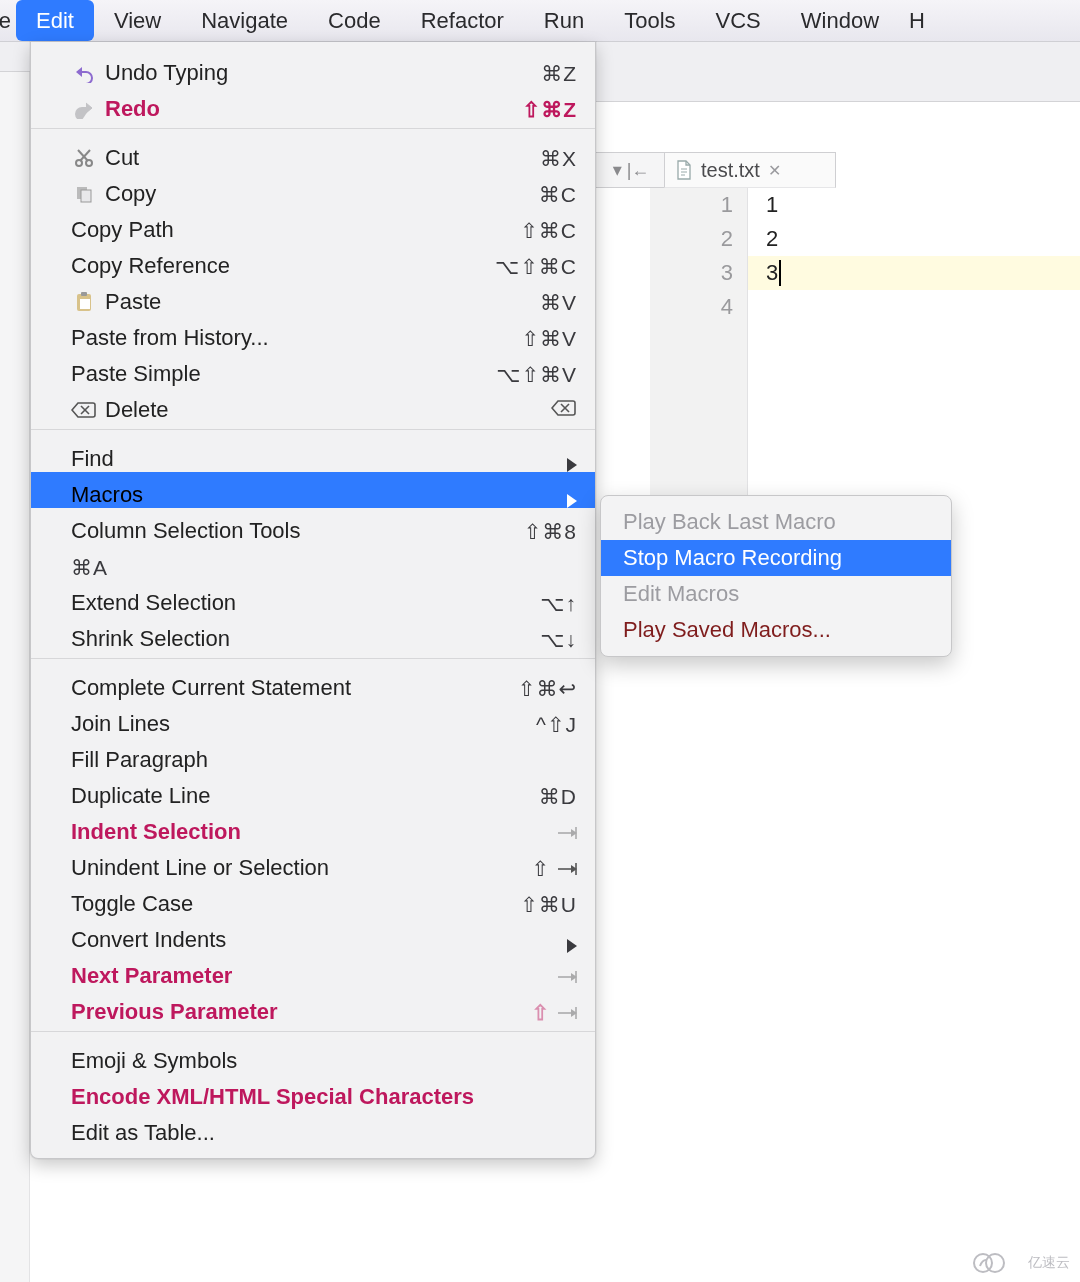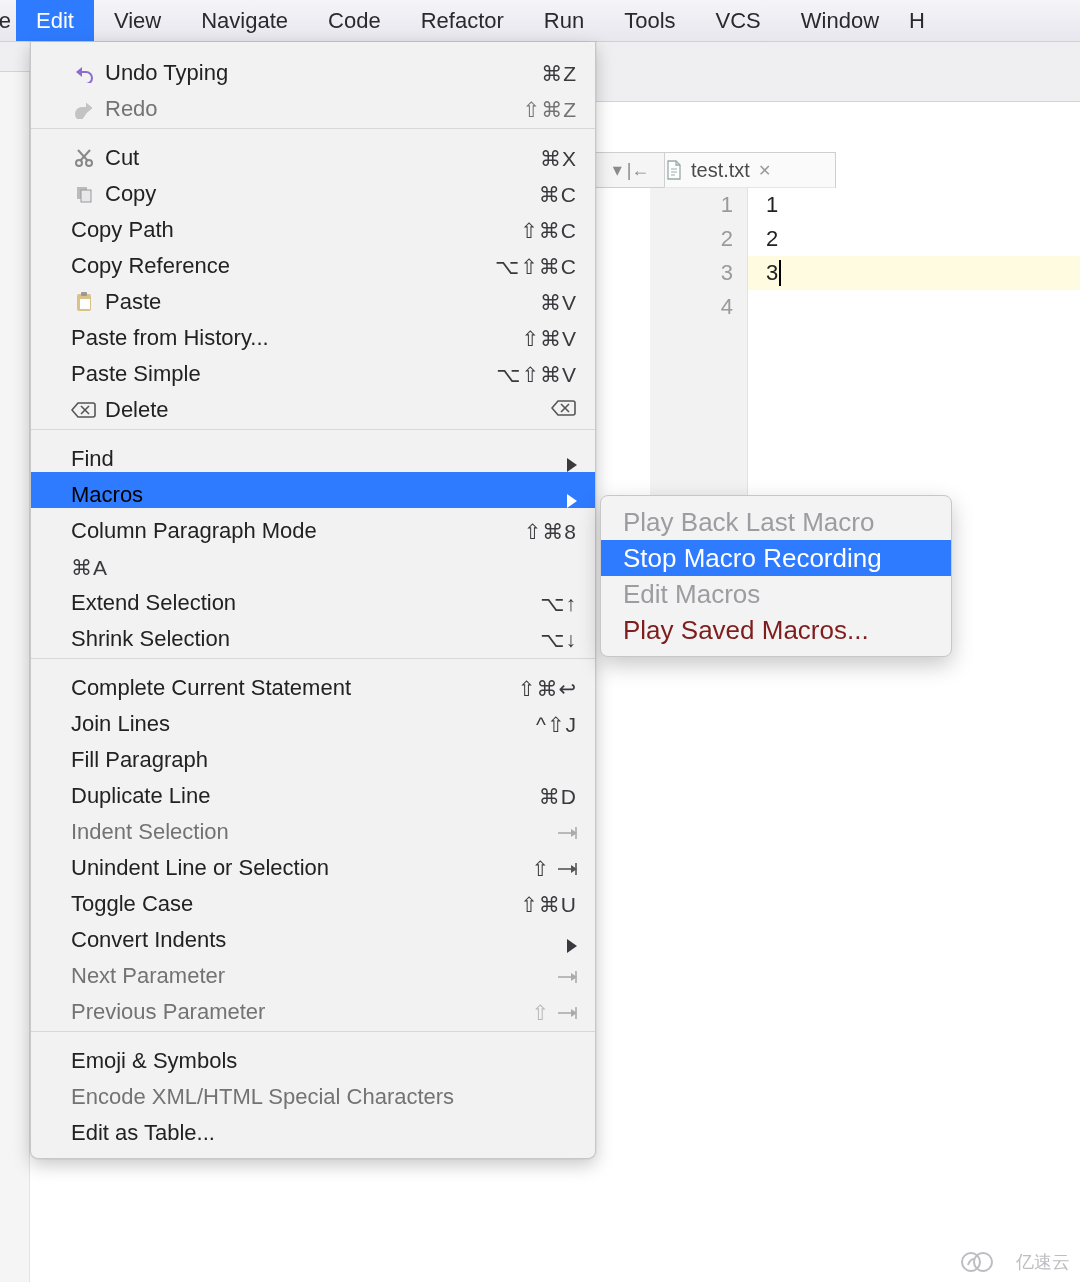--- a/index.html
+++ b/index.html
@@ -8,21 +8,21 @@
   
   .menubar {
     height:42px; width:1080px;
     background:linear-gradient(#f5f4f8,#e8e7ee);
     border-bottom:1px solid #cfcfd4;
     display:flex; align-items:stretch;
     font-size:22px; color:#2a2a2d;
   }
   .menubar .spacer-left { width:16px; display:flex; align-items:center; justify-content:flex-end; }
   .menubar .item {
-    padding:0 20px; display:flex; align-items:center; cursor:default;
+    padding:0 20px; display:flex; align-items:center; cursor:default;border-radius:6px;
   }
   .menubar .item.current { background:#2f7bff; color:#fff; }
   .menubar .trail { color:#2a2a2d; padding-right:5px; }
 
   
   .menu {
     position:absolute; left:30px; top:42px; width:566px;
     background:#f2f2f3;
     border:1px solid #c7c7c9;
     border-top:none;
@@ -38,52 +38,52 @@
   }
   .menu .row .icon {
     position:absolute; left:40px; width:26px; height:26px;
     display:flex; align-items:center; justify-content:center;
     color:#7a7a7e;
   }
   .menu .row.has-icon .lbl { margin-left:34px; }
   .menu .row .lbl { flex:1 1 auto; white-space:nowrap; }
   .menu .row .shc { color:#3a3a3e; font-size:21px; letter-spacing:1px; white-space:nowrap; }
   .menu .row.disabled .lbl,
-  .menu .row.disabled .shc { color:#737373; }
+  .menu .row.disabled .shc { color:#be185d;font-weight:bold; }
   .menu .row.disabled .icon svg * { stroke:#c3c3c6; fill:#c3c3c6; }
   .menu .row.highlight { background:#2f7bff; color:#fff; }
   .menu .row.highlight .lbl, .menu .row.highlight .shc { color:#000000; }
   .menu .row .arrow { width:14px; display:flex; justify-content:flex-end; }
   .menu .row .arrow svg polygon { fill:#3a3a3e; }
   .menu .row.highlight .arrow svg polygon { fill:#fff; }
   .menu hr.sep {
     border:none; border-top:1px solid #d7d7d9; margin:6px 0;
   }
 
   
   .submenu {
     position:absolute; left:600px; top:495px; width:352px;
     background:#f3f3f4;
     border:1px solid #c7c7c9;
     border-radius:8px;
     box-shadow:0 8px 22px rgba(0,0,0,0.22);
     padding:8px 0;
-    font-size:26px;
+    font-size:22px;
   }
   .submenu .srow {
     display:flex; align-items:center; height:36px; padding:0 22px; color:#7f1d1d;
   }
   .submenu .srow.disabled { color:#9c9ca1; }
   .submenu .srow.highlight { background:#2f7bff; color:#fff; }
 
   
   .editor-tab {
     position:absolute; left:664px; top:152px; width:172px; height:36px;
     background:#fafafa; border:1px solid #cfcfd2; border-bottom:1px solid #e6e6e8;
-    display:flex; align-items:center; gap:8px; padding:0 0;
+    display:flex; align-items:center; gap:8px; padding:0 10px;
     font-size:20px; color:#4a4a4d;
   }
   .editor-tab .close { color:#9a9a9e; font-size:16px; }
   .editor-tab .file-icon {
     width:18px; height:22px; display:inline-flex; align-items:center; justify-content:center;
   }
   .divider-right {
     position:absolute; left:596px; top:152px; width:70px; height:36px;
     border-top:1px solid #cfcfd2; border-bottom:1px solid #cfcfd2; background:#f5f5f6;
     display:flex; align-items:center; justify-content:center; color:#8a8a8d; font-size:18px;
@@ -113,21 +113,21 @@
     background:#efeff2; border-bottom:1px solid #d3d3d6;
   }
   .toolbar-fragment2 {
     position:absolute; left:596px; top:42px; width:484px; height:60px;
     background:#efeff2; border-bottom:1px solid #d3d3d6;
   }
   .left-strip { position:absolute; left:0; top:72px; width:30px; height:1210px; background:#f5f5f6; border-right:1px solid #e3e3e5; }
 
   
   .wm {
-    position:absolute; right:10px; bottom:8px; font-size:18px; color:#bdbdc2;
+    position:absolute; right:10px; bottom:8px; font-size:14px; color:#bdbdc2;
     display:flex; align-items:center; gap:22px;
   }
   .wm svg circle { stroke:#bdbdc2; fill:none; stroke-width:2; }
   .wm svg path  { stroke:#bdbdc2; fill:none; stroke-width:2; }
 </style>
 </head>
 <body>
 
 <div class="toolbar-fragment"></div>
 <div class="toolbar-fragment2"></div>
@@ -300,21 +300,21 @@
     </div>
     <div class="row highlight">
       <span class="lbl">Macros</span>
       <span class="arrow">
         <svg width="10" height="14" viewBox="0 0 10 14">
           <polygon points="0,0 10,7 0,14"></polygon>
         </svg>
       </span>
     </div>
     <div class="row">
-      <span class="lbl">Column Paragraph Mode</span>
+      <span class="lbl">Column Selection Tools</span>
       <span class="shc">⇧⌘8</span>
     </div>
     <div class="row">
       <span class="shc">⌘A</span>
     </div>
     <div class="row">
       <span class="lbl">Extend Selection</span>
       <span class="shc">⌥↑</span>
     </div>
     <div class="row">

